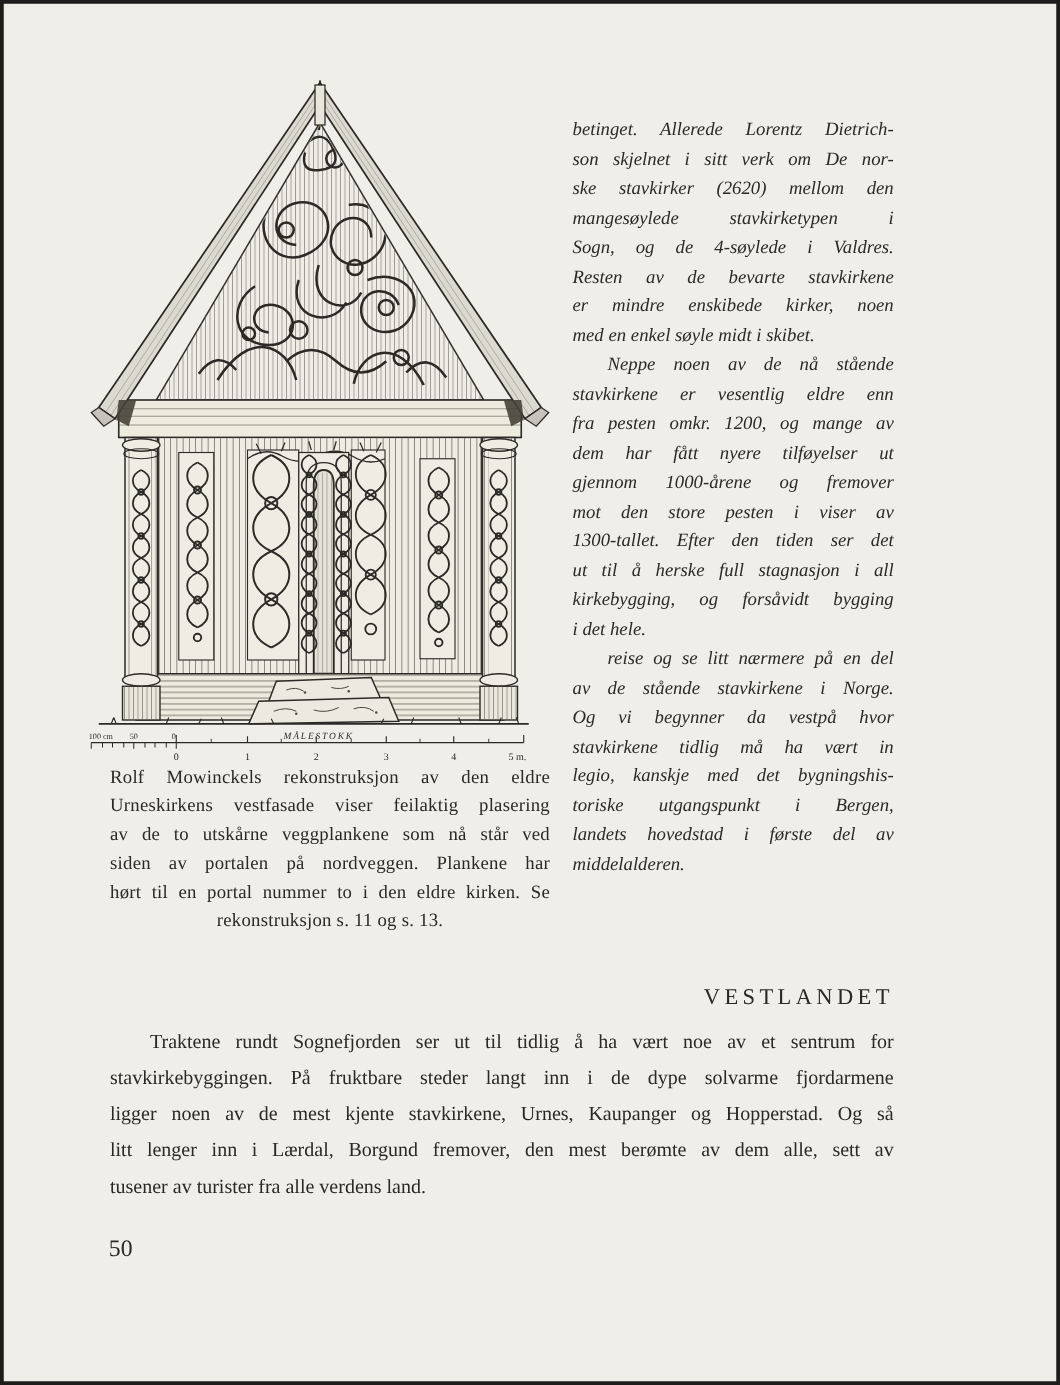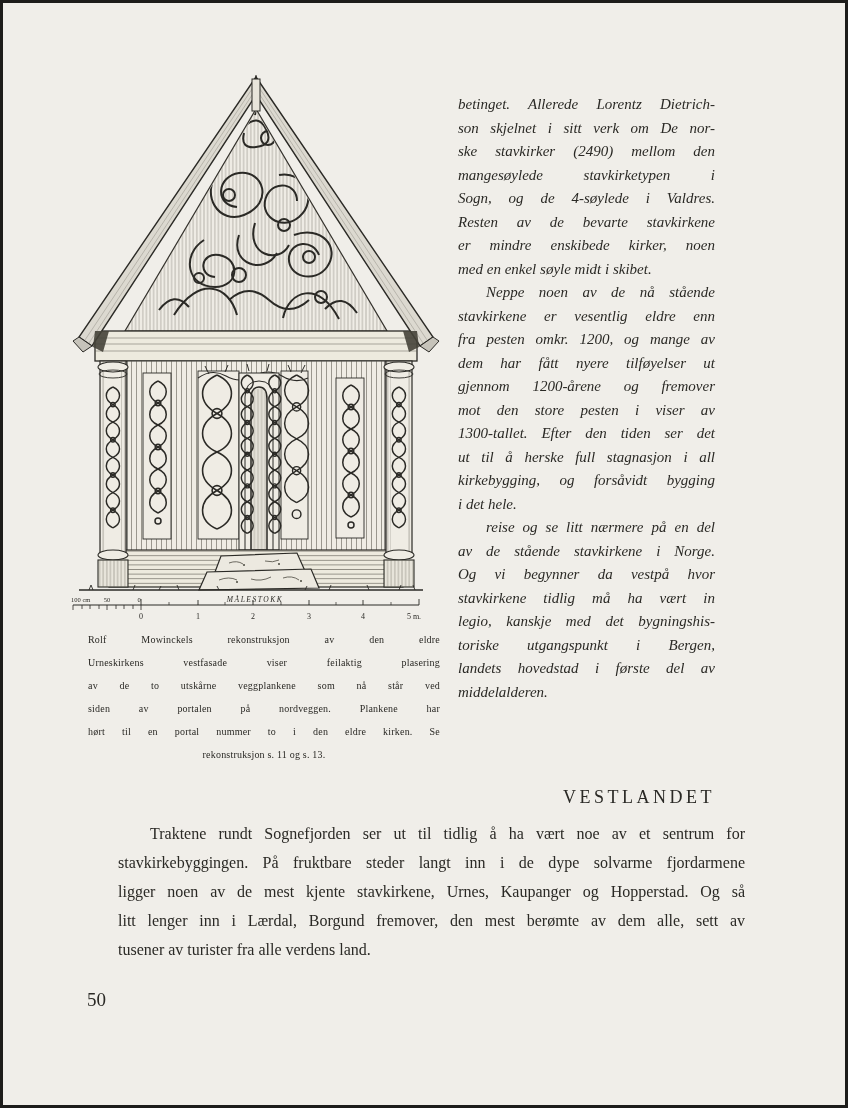--- a/index.html
+++ b/index.html
@@ -10,25 +10,25 @@
   }
   .page{
     position:relative;
     width:842px;height:1102px;
     border:3px solid #1d1c1a;
     background:#f0eee9;
     overflow:hidden;
     color:#2a2925;
   }
   
-  .figure{position:absolute;left:66px;top:72px;width:378px;height:548px;margin:0;}
+  .figure{position:absolute;left:66px;top:61px;width:378px;height:548px;margin:0;}
   
   .caption{
-    position:absolute;left:85px;top:625px;width:352px;
-    font-size:10px;line-height:23px;letter-spacing:.2px;
+    position:absolute;left:85px;top:608px;width:352px;
+    font-size:15px;line-height:23px;letter-spacing:.2px;
   }
   .caption .line:last-child{text-align-last:center;}
   
   .col-right{
     position:absolute;left:455px;top:90px;width:257px;
     font-size:15px;line-height:23.5px;font-style:italic;
   }
   
   .line{
     display:block;
@@ -38,21 +38,21 @@
   .para .line:last-child{text-align-last:left;}
   .indent-first .line:first-child{text-indent:28px;}
   
   .section-heading{
     position:absolute;left:85px;top:784px;width:627px;margin:0;
     font-size:18px;font-weight:400;letter-spacing:3.5px;
     text-align:right;
   }
   .bottom-para{
     position:absolute;left:85px;top:816px;width:627px;
-    font-size:16px;line-height:29px;margin-left:30px;
+    font-size:16px;line-height:29px;
   }
   .bottom-para .line:last-child{text-align-last:left;}
   .bottom-para .line:first-child{text-indent:32px;}
   .page-number{
     position:absolute;left:84px;top:986px;
     font-size:19px;
   }
   svg text{font-family:"Liberation Serif", serif;fill:#2b2a26;}
 </style>
 </head>
@@ -265,33 +265,33 @@
       <div class="line">av de to utskårne veggplankene som nå står ved</div>
       <div class="line">siden av portalen på nordveggen. Plankene har</div>
       <div class="line">hørt til en portal nummer to i den eldre kirken. Se</div>
       <div class="line">rekonstruksjon s. 11 og s. 13.</div>
     </div>
 
   <div class="col-right">
     <div class="para">
         <div class="line">betinget. Allerede Lorentz Dietrich-</div>
         <div class="line">son skjelnet i sitt verk om De nor-</div>
-        <div class="line">ske stavkirker (2490) mellom den</div>
+        <div class="line">ske stavkirker (2620) mellom den</div>
         <div class="line">mangesøylede stavkirketypen i</div>
         <div class="line">Sogn, og de 4-søylede i Valdres.</div>
         <div class="line">Resten av de bevarte stavkirkene</div>
         <div class="line">er mindre enskibede kirker, noen</div>
         <div class="line">med en enkel søyle midt i skibet.</div>
       </div>
     <div class="para indent-first">
         <div class="line">Neppe noen av de nå stående</div>
         <div class="line">stavkirkene er vesentlig eldre enn</div>
         <div class="line">fra pesten omkr. 1200, og mange av</div>
         <div class="line">dem har fått nyere tilføyelser ut</div>
-        <div class="line">gjennom 1200-årene og fremover</div>
+        <div class="line">gjennom 1000-årene og fremover</div>
         <div class="line">mot den store pesten i viser av</div>
         <div class="line">1300-tallet. Efter den tiden ser det</div>
         <div class="line">ut til å herske full stagnasjon i all</div>
         <div class="line">kirkebygging, og forsåvidt bygging</div>
         <div class="line">i det hele.</div>
       </div>
     <div class="para indent-first">
         <div class="line">reise og se litt nærmere på en del</div>
         <div class="line">av de stående stavkirkene i Norge.</div>
         <div class="line">Og vi begynner da vestpå hvor</div>

